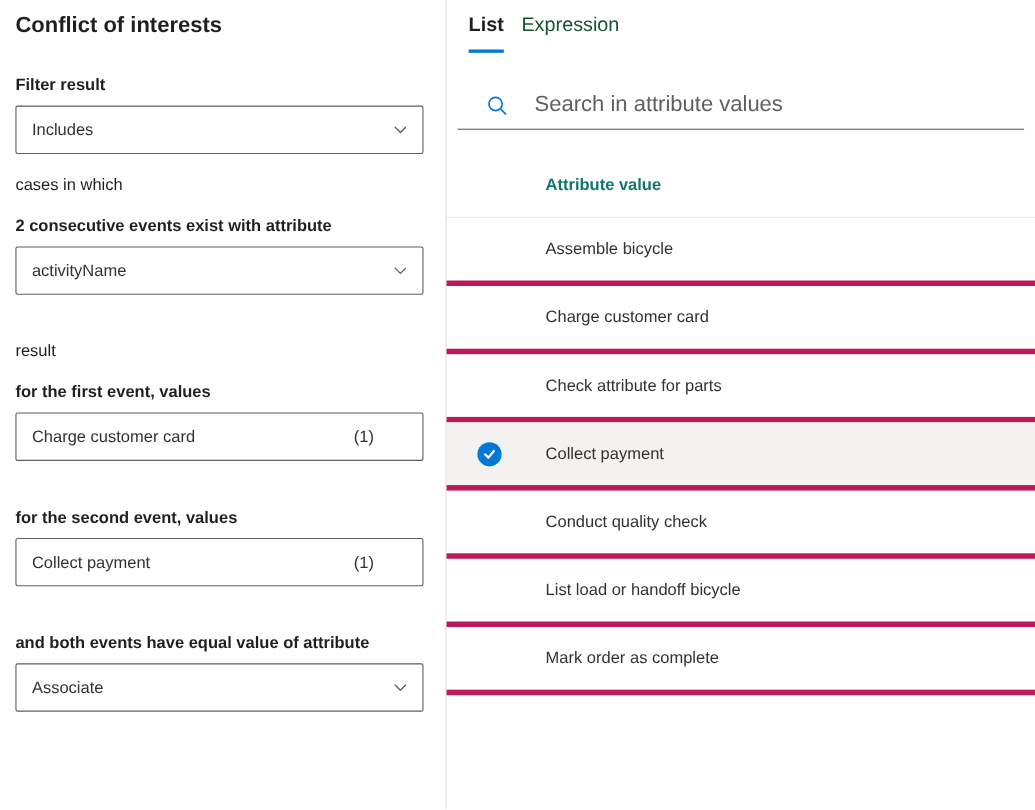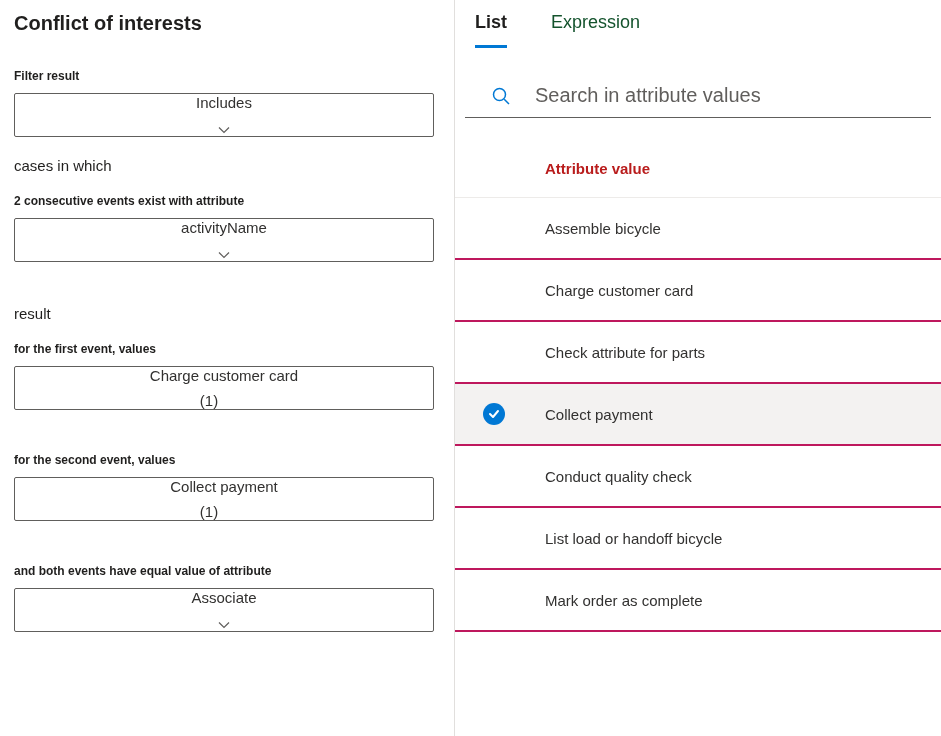--- a/index.html
+++ b/index.html
@@ -13,36 +13,36 @@
       color: #323130;
       width: 941px;
       height: 736px;
       overflow: hidden;
     }
     .container {
       display: flex;
       height: 100%;
     }
     .left-panel {
-      width: 455px;
+      width: 406px;
       padding: 12px 20px 20px 14px;
       border-right: 1px solid #e1dfdd;
     }
     .right-panel {
       flex: 1;
       padding: 12px 0 0 0;
     }
     .page-title {
       font-size: 20px;
       font-weight: 600;
       margin-bottom: 34px;
       color: #201f1e;
     }
     .field-label {
-      font-size: 12px;
+      font-size: 15px;
       font-weight: 600;
       color: #201f1e;
       margin-bottom: 10px;
       display: block;
     }
     .field-text {
       font-size: 15px;
       font-weight: 400;
       color: #201f1e;
       margin-bottom: 10px;
@@ -54,21 +54,20 @@
       border: 1px solid #605e5c;
       border-radius: 2px;
       background: #fff;
       padding: 0 14px;
       display: flex;
       align-items: center;
       justify-content: space-between;
       cursor: pointer;
       font-size: 15px;
       color: #323130;
-      flex-direction: column;
     }
     .dropdown-text {
       flex: 1;
     }
     .chevron-down {
       width: 12px;
       height: 12px;
       display: inline-flex;
       align-items: center;
       justify-content: center;
@@ -84,21 +83,21 @@
     }
     .form-group {
       margin-bottom: 20px;
     }
     .form-group-wide {
       margin-bottom: 43px;
     }
     
     .tabs {
       display: flex;
-      gap: 44px;
+      gap: 16px;
       padding: 0 0 0 20px;
       margin-bottom: 36px;
     }
     .tab {
       font-size: 18px;
       font-weight: 400;
       color: #14532d;
       padding-bottom: 12px;
       cursor: pointer;
       border-bottom: 3px solid transparent;
@@ -129,32 +128,32 @@
       flex: 1;
       color: #323130;
       background: transparent;
     }
     .search-input::placeholder {
       color: #605e5c;
     }
     .list-header {
       font-size: 15px;
       font-weight: 600;
-      color: #b91c1c;
+      color: #0f766e;
       padding: 0 16px 20px 90px;
     }
     .attr-list {
       border-top: 1px solid #edebe9;
     }
     .attr-row {
       display: flex;
       align-items: center;
       height: 62px;
       padding: 0 0 0 28px;
-      border-bottom: 2px solid #be185d;
+      border-bottom: 5px solid #be185d;
       cursor: pointer;
       font-size: 15px;
       color: #323130;
     }
     .attr-row.selected {
       background: #f3f2f1;
     }
     .check-col {
       width: 62px;
       display: flex;

